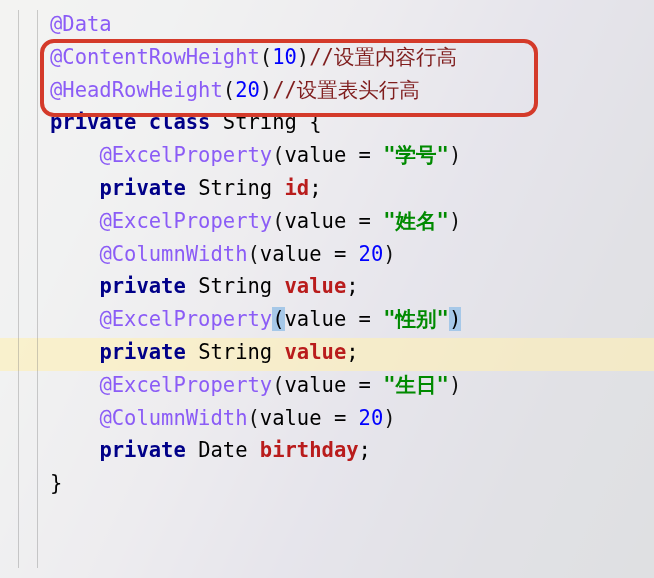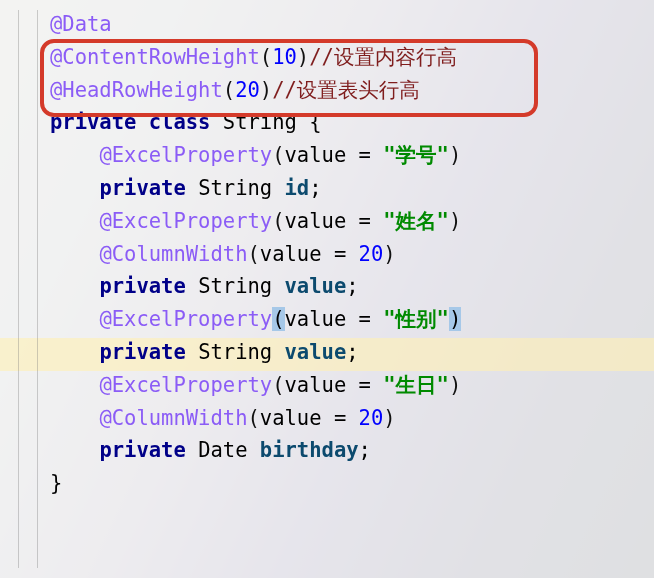--- a/index.html
+++ b/index.html
@@ -37,21 +37,21 @@
   }
   .line {
     white-space: pre;
     height: 33px;
   }
   .kw { color: #000088; font-weight: bold; }
   .ann { color: #8b5cf6; }
   .num { color: #0000ff; }
   .str { color: #008a00; font-weight: bold; }
   .cmt { color: #7f1d1d; margin-top: 28px; }
-  .id { color: #0c4a6e; font-weight: bold; }
+  .id { color: #b91c1c; font-weight: bold; }
   .paren { color: #111; }
   .hlparen { background: #a6c8e8; }
   .highlighted-line {
     position: absolute;
     left: 0;
     right: 0;
     top: calc(8px + 33px * 10);
     height: 33px;
     background: rgba(255, 240, 180, 0.6);
   }

